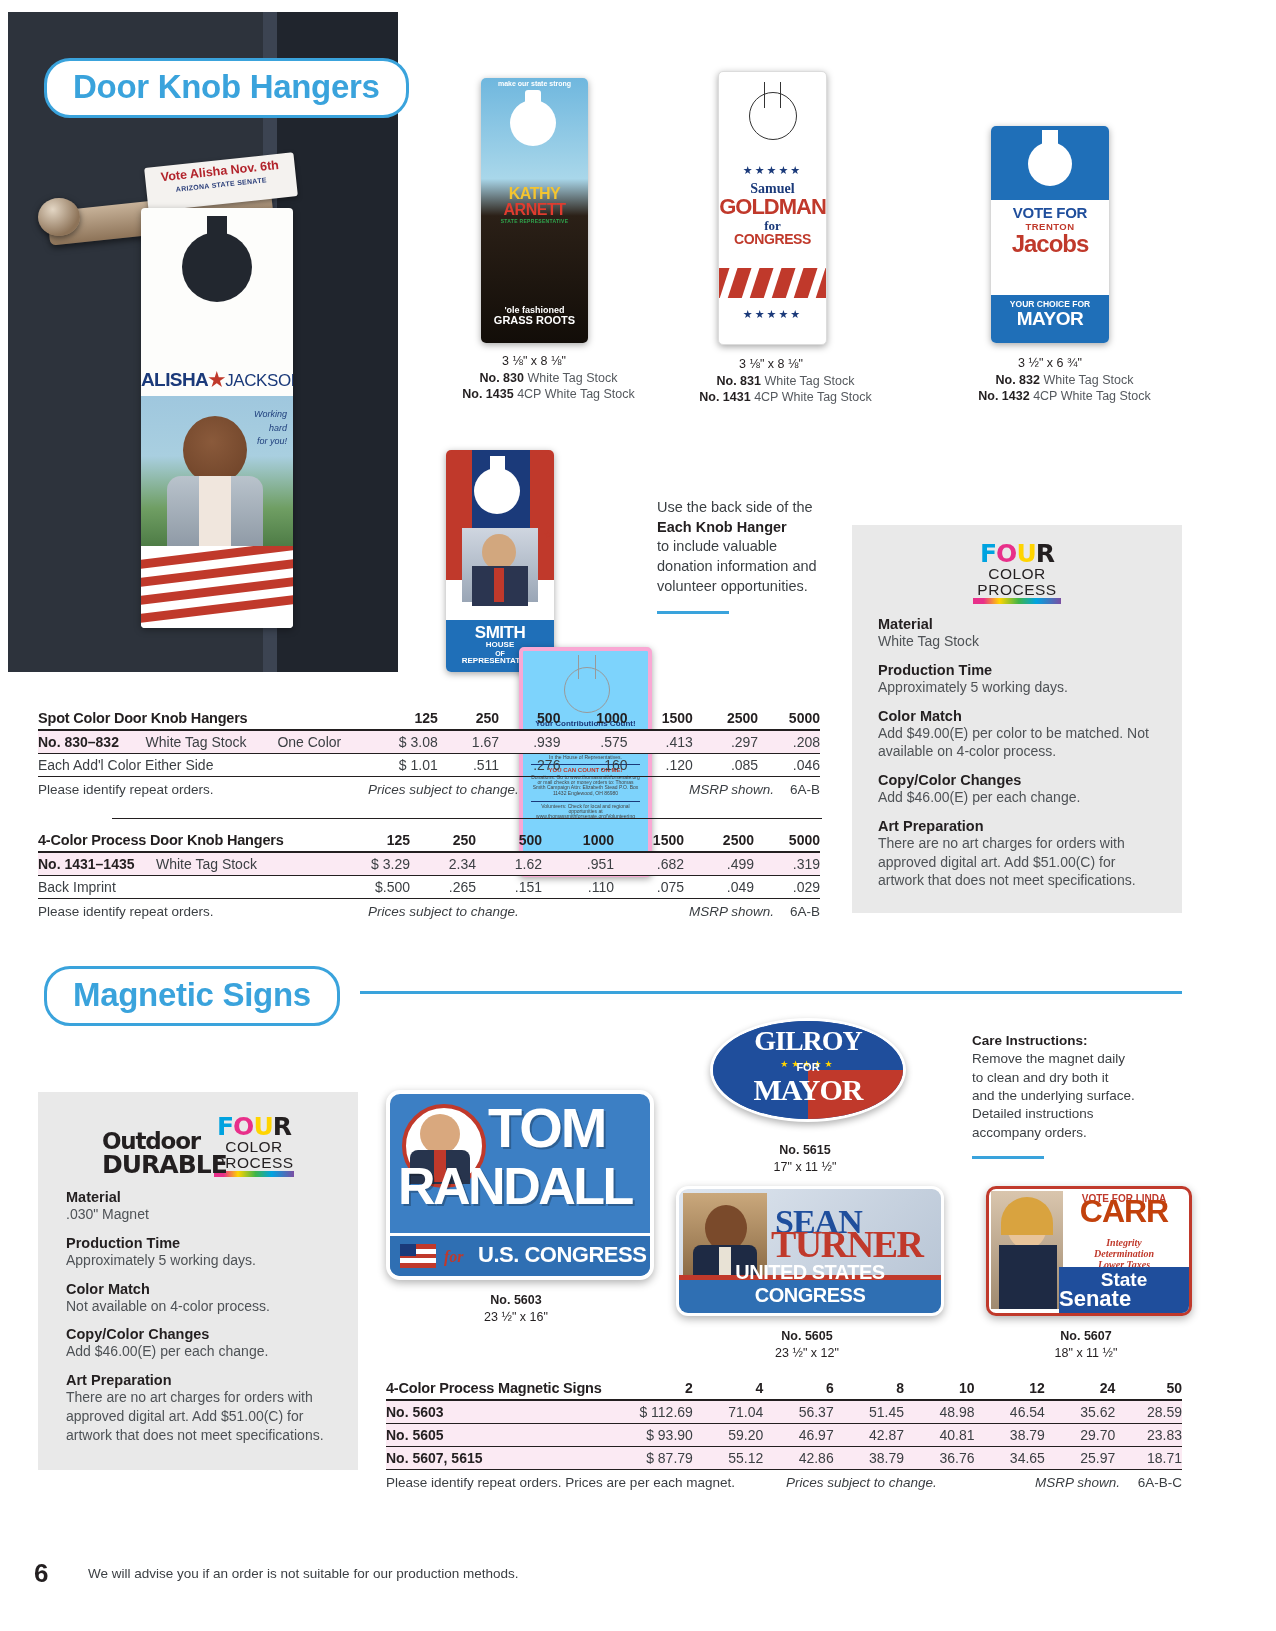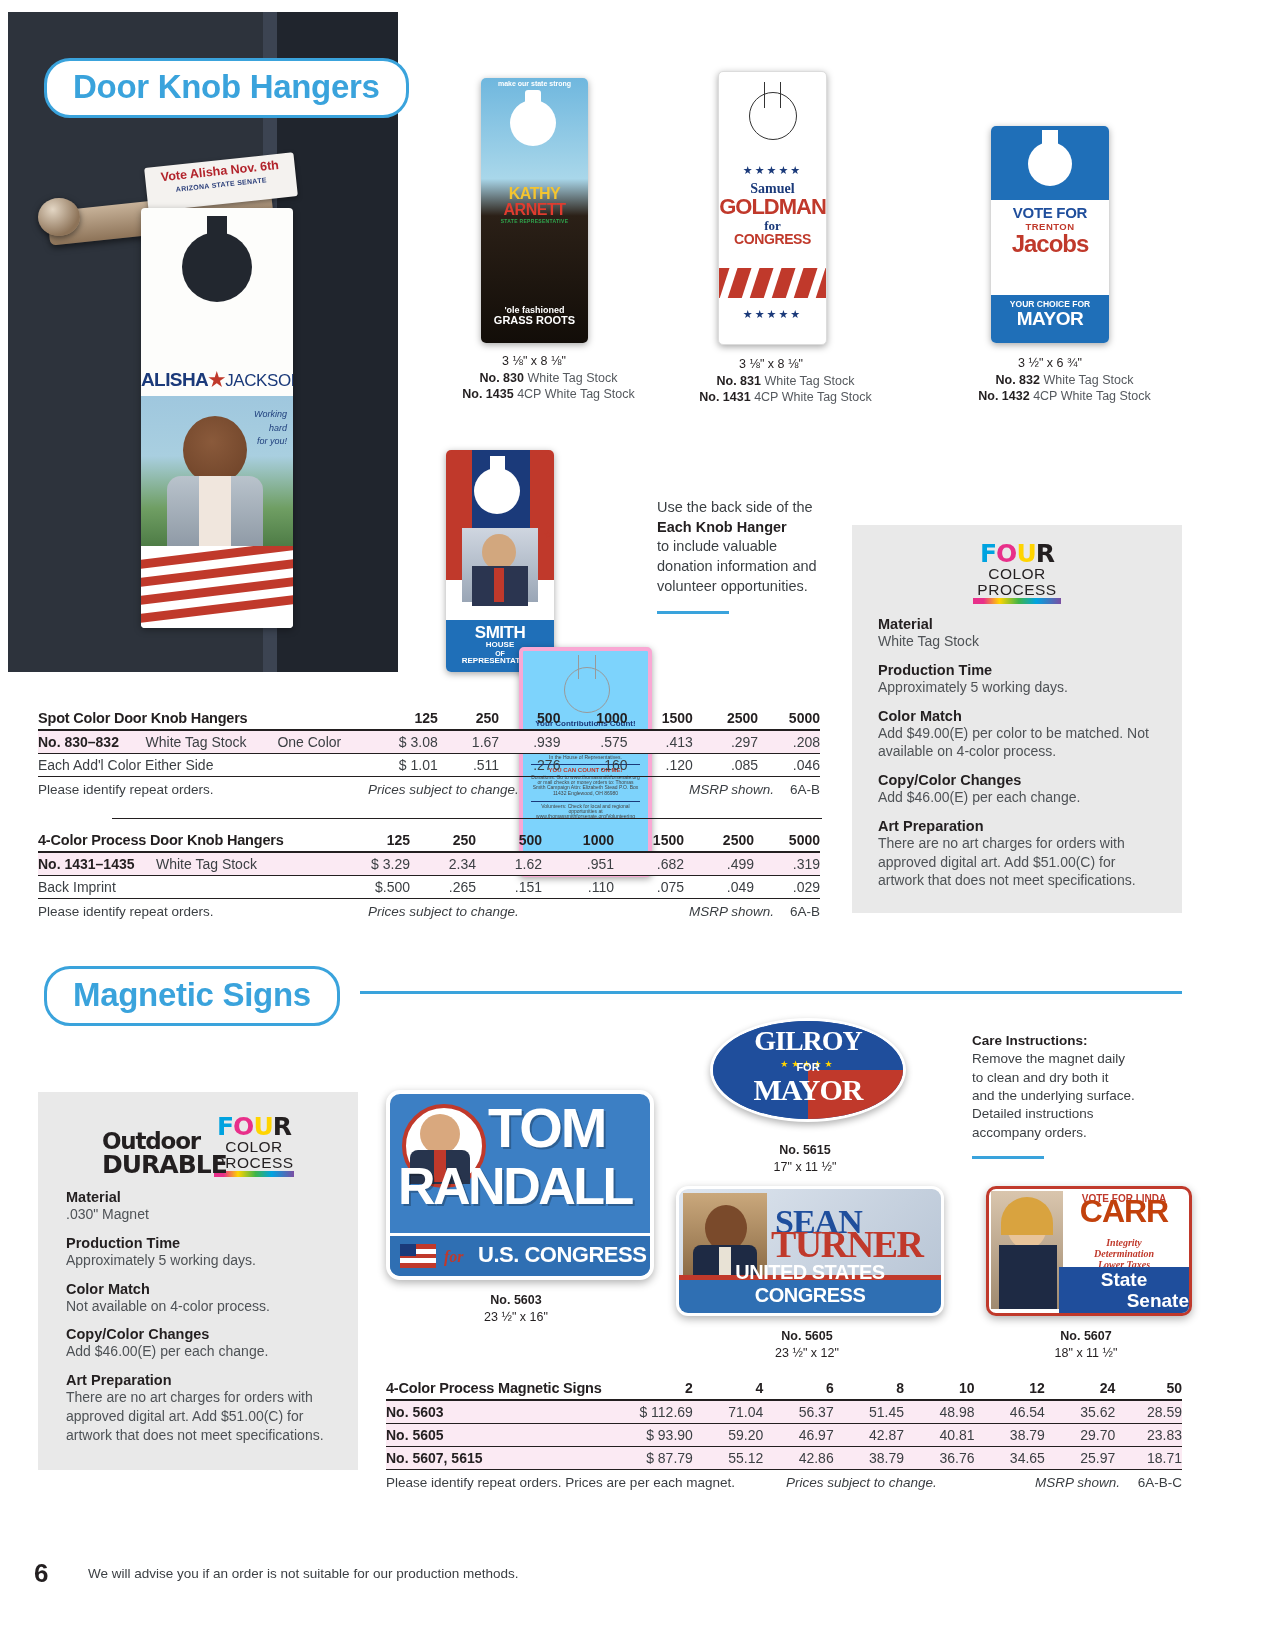--- a/index.html
+++ b/index.html
@@ -490,21 +490,21 @@
     <div style="position:absolute;left:76px;top:4px;width:118px;text-align:center;font-size:10px;font-weight:bold;color:#c0392b;">VOTE FOR LINDA</div>
     <div style="position:absolute;left:76px;top:6px;width:118px;text-align:center;font-size:32px;font-weight:bold;color:#c2410c;
                 letter-spacing:-1px;line-height:1;">CARR</div>
     <div style="position:absolute;left:76px;top:48px;width:118px;text-align:center;line-height:1.12;">
       <div style="font-size:10px;font-weight:bold;font-style:italic;color:#c0392b;font-family:'Liberation Serif',serif;">Integrity</div>
       <div style="font-size:10px;font-weight:bold;font-style:italic;color:#c0392b;font-family:'Liberation Serif',serif;">Determination</div>
       <div style="font-size:10px;font-weight:bold;font-style:italic;color:#c0392b;font-family:'Liberation Serif',serif;">Lower Taxes</div>
     </div>
     <div style="position:absolute;left:70px;bottom:0;width:130px;height:46px;background:#1f4e9c;"></div>
     <div style="position:absolute;left:70px;bottom:24px;width:130px;text-align:center;font-size:19px;font-weight:bold;color:#fff;line-height:1;">State</div>
-    <div style="position:absolute;left:70px;bottom:3px;width:130px;text-align:right;font-size:19px;font-weight:bold;color:#fff;line-height:1;">Senate</div>
+    <div style="position:absolute;left:70px;bottom:3px;width:130px;text-align:left;font-size:22px;font-weight:bold;color:#fff;line-height:1;">Senate</div>
   </div>
   <div class="cap" style="margin-top:12px;">
     <div class="num" style="font-weight:bold;">No. 5607</div>
     <div class="dim">18" x 11 ½"</div>
   </div>
 </div>
 
 <div class="abs" style="left:386px;top:1378px;width:796px;">
   <table class="ptable">
     <tbody>

